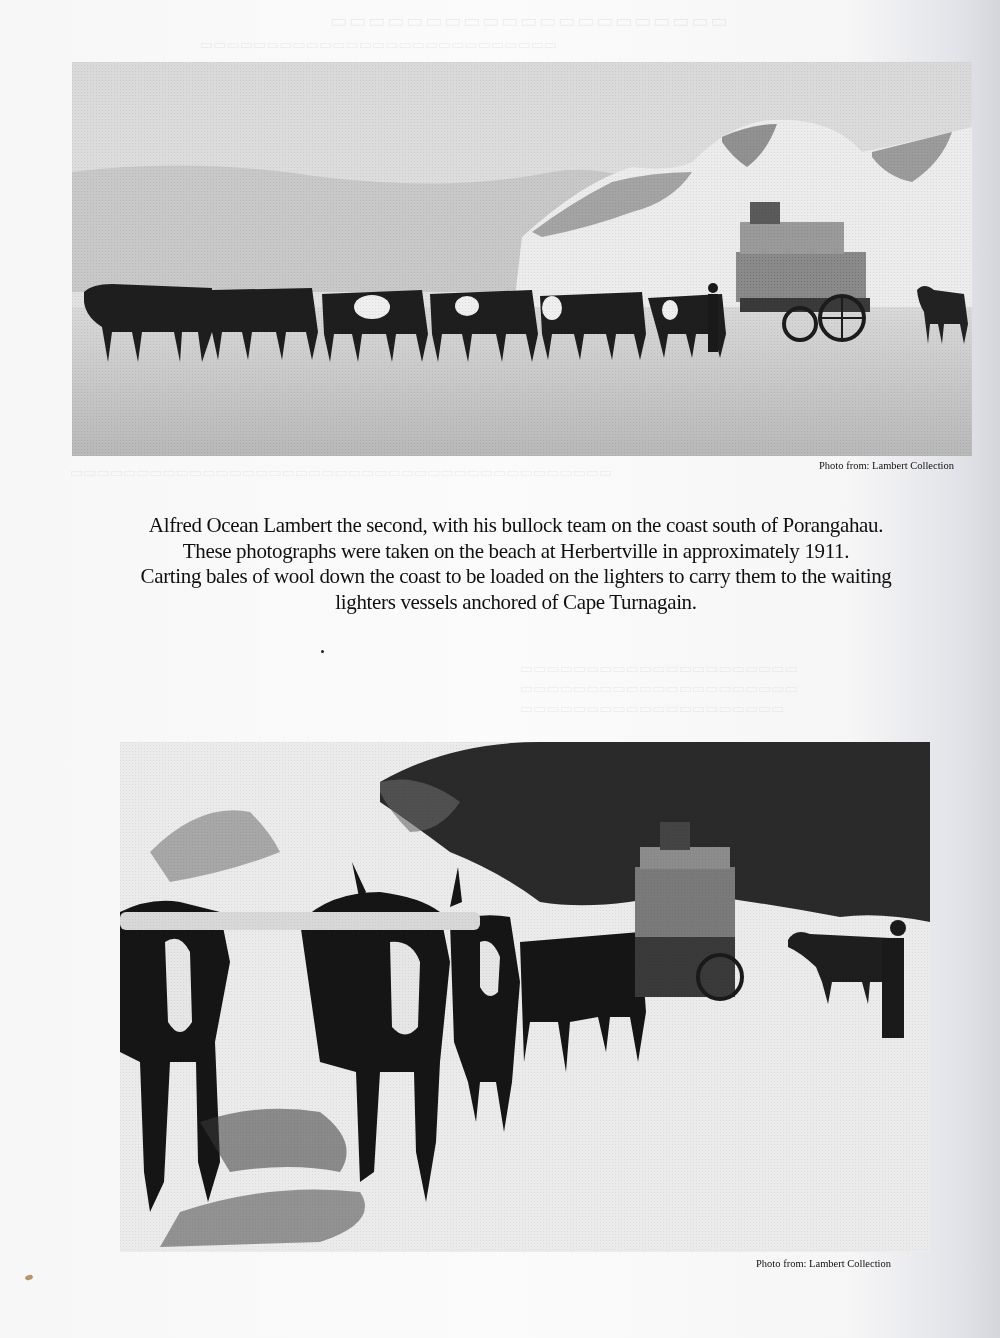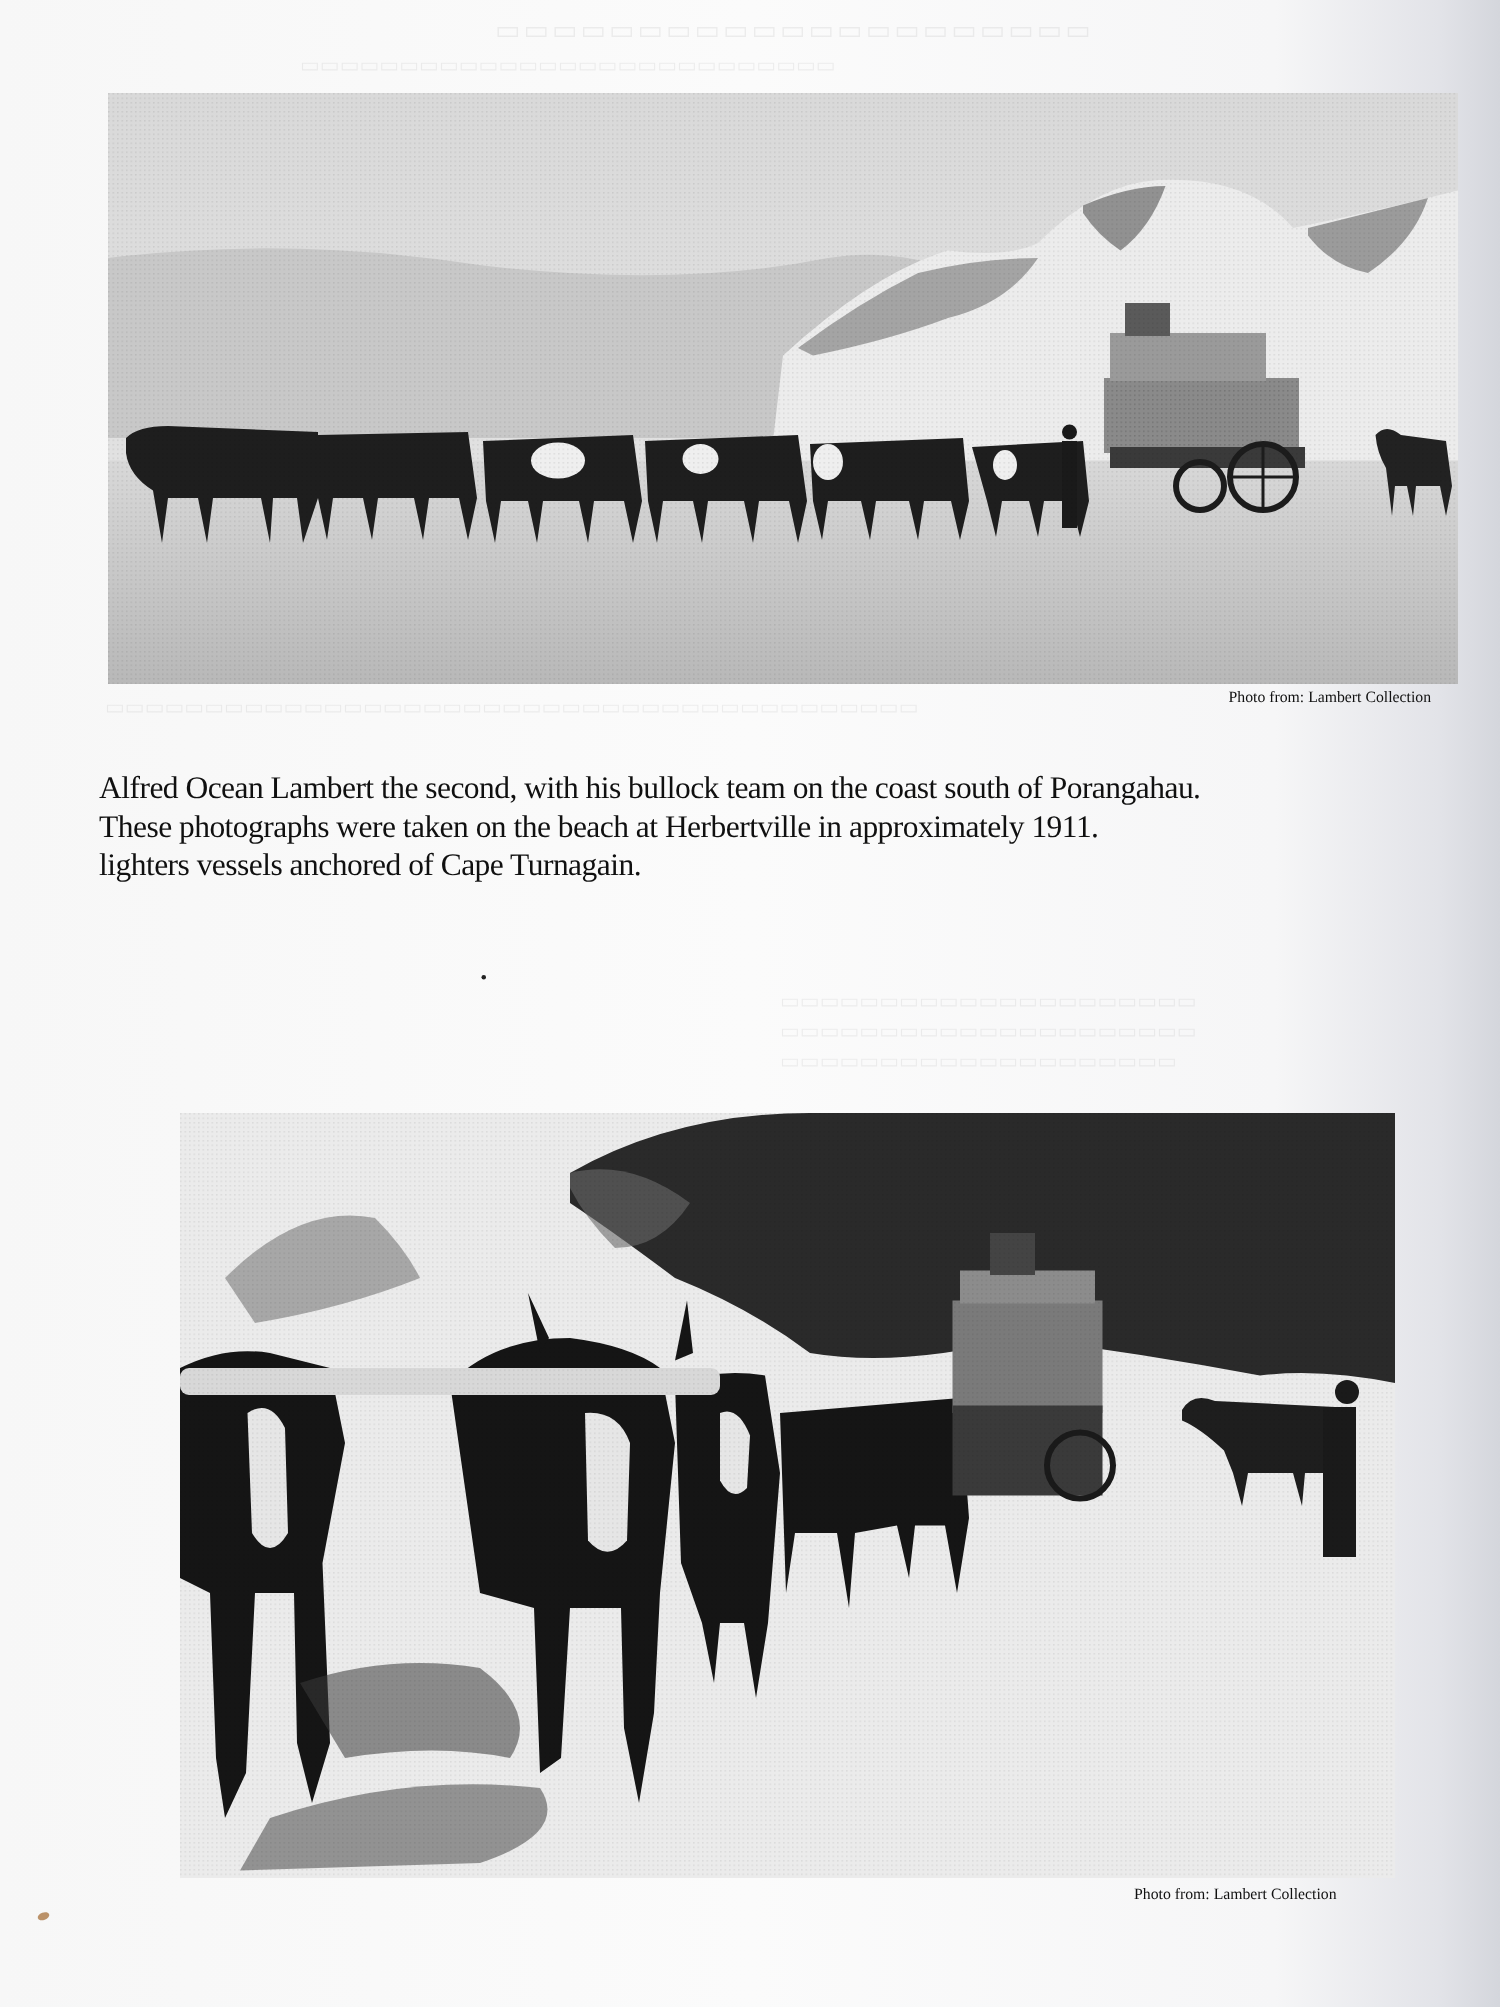--- a/index.html
+++ b/index.html
@@ -37,20 +37,21 @@
     }
     .caption {
       position: absolute;
       left: 66px;
       top: 513px;
       width: 900px;
       font-size: 21px;
       line-height: 25.5px;
       letter-spacing: -0.35px;
       color: #101010;
+      text-align: center;
     }
     .caption div { white-space: nowrap; }
     .dot {
       position: absolute;
       left: 321px;
       top: 650px;
       width: 3px;
       height: 3px;
       background: #222;
       border-radius: 50%;
@@ -136,20 +137,21 @@
     <path d="M845 228 Q852 220 862 228 L892 232 L896 262 L892 282 L888 262 L872 262 L870 282 L866 262 L858 262 L856 282 L852 250 Q846 240 845 228 Z" fill="#222"></path>
 
     <rect width="900" height="394" fill="url(#grain1)"></rect>
   </svg>
 </div>
 <div class="credit" style="left:819px;top:460px;">Photo from: Lambert Collection</div>
 
 <div class="caption">
   <div>Alfred Ocean Lambert the second, with his bullock team on the coast south of Porangahau.</div>
   <div>These photographs were taken on the beach at Herbertville in approximately 1911.</div>
+  <div>Carting bales of wool down the coast to be loaded on the lighters to carry them to the waiting</div>
   <div>lighters vessels anchored of Cape Turnagain.</div>
 </div>
 <div class="dot"></div>
 
 <div class="photo" style="left:120px;top:742px;width:810px;height:510px;background:#e8e8e8;">
   <svg viewBox="0 0 810 510" preserveAspectRatio="none">
     <defs>
       <pattern id="grain2" width="3" height="3" patternUnits="userSpaceOnUse">
         <rect width="1" height="1" fill="rgba(0,0,0,0.07)"></rect>
       </pattern>

